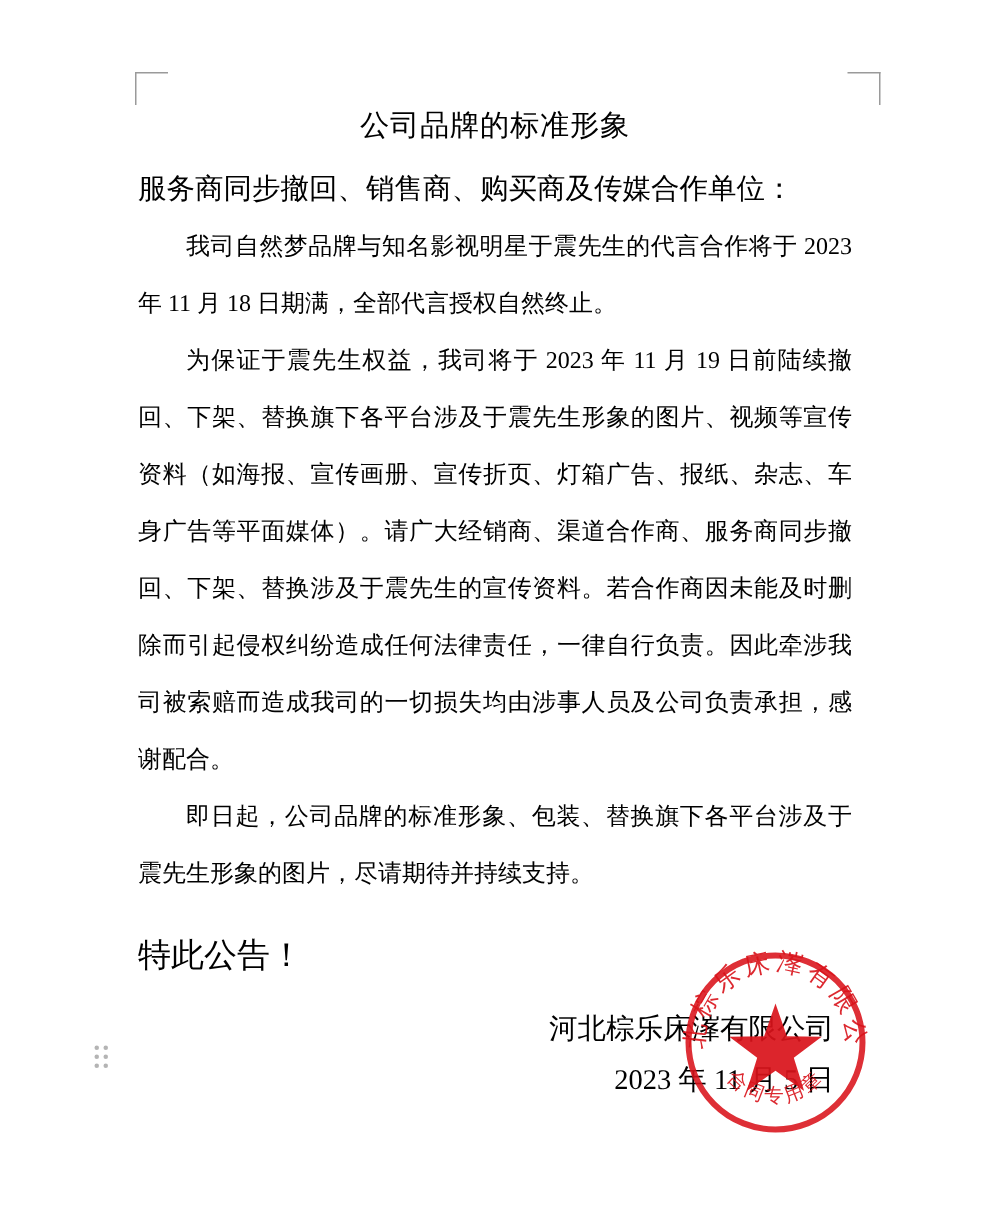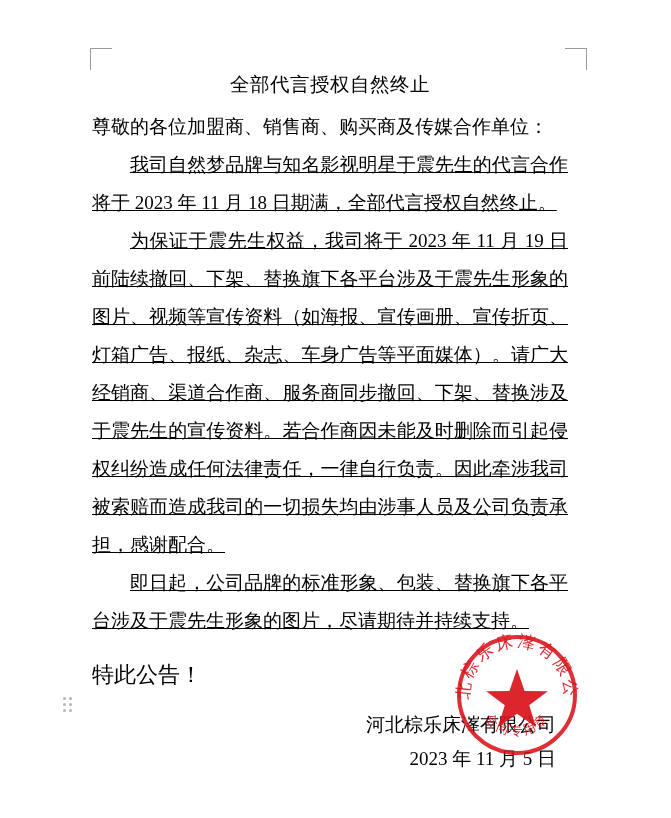--- a/index.html
+++ b/index.html
@@ -63,27 +63,26 @@
 
   .salutation {
     font-size: 19px;
     line-height: 38px;
     margin: 0;
     text-align: justify;
     text-justify: inter-ideograph;
   }
 
   .para {
-    font-size: 19px;
+    font-size: 16px;
     line-height: 38px;
     margin: 0;
     text-indent: 2em;
     text-align: justify;
     text-justify: inter-ideograph;
-    text-decoration: underline;
   }
 
   .closing {
     font-size: 22px;
     line-height: 38px;
     margin: 0;
     padding-top: 16px;
   }
 
   .signature-block {
@@ -131,23 +130,23 @@
 </head>
 <body>
 
 <div class="page">
 
   <div class="crop-mark crop-tl"></div>
   <div class="crop-mark crop-tr"></div>
 
   <div class="content">
 
-    <h1 class="doc-title">全部代言授权自然终止</h1>
+    <h1 class="doc-title">公司品牌的标准形象</h1>
 
-    <p class="salutation">尊敬的各位加盟商、销售商、购买商及传媒合作单位：</p>
+    <p class="salutation">服务商同步撤回、销售商、购买商及传媒合作单位：</p>
 
     <p class="para">我司自然梦品牌与知名影视明星于震先生的代言合作将于 2023 年 11 月 18 日期满，全部代言授权自然终止。</p>
 
     <p class="para">为保证于震先生权益，我司将于 2023 年 11 月 19 日前陆续撤回、下架、替换旗下各平台涉及于震先生形象的图片、视频等宣传资料（如海报、宣传画册、宣传折页、灯箱广告、报纸、杂志、车身广告等平面媒体）。请广大经销商、渠道合作商、服务商同步撤回、下架、替换涉及于震先生的宣传资料。若合作商因未能及时删除而引起侵权纠纷造成任何法律责任，一律自行负责。因此牵涉我司被索赔而造成我司的一切损失均由涉事人员及公司负责承担，感谢配合。</p>
 
     <p class="para">即日起，公司品牌的标准形象、包装、替换旗下各平台涉及于震先生形象的图片，尽请期待并持续支持。</p>
 
     <p class="closing">特此公告！</p>
 
     <div class="signature-block">

